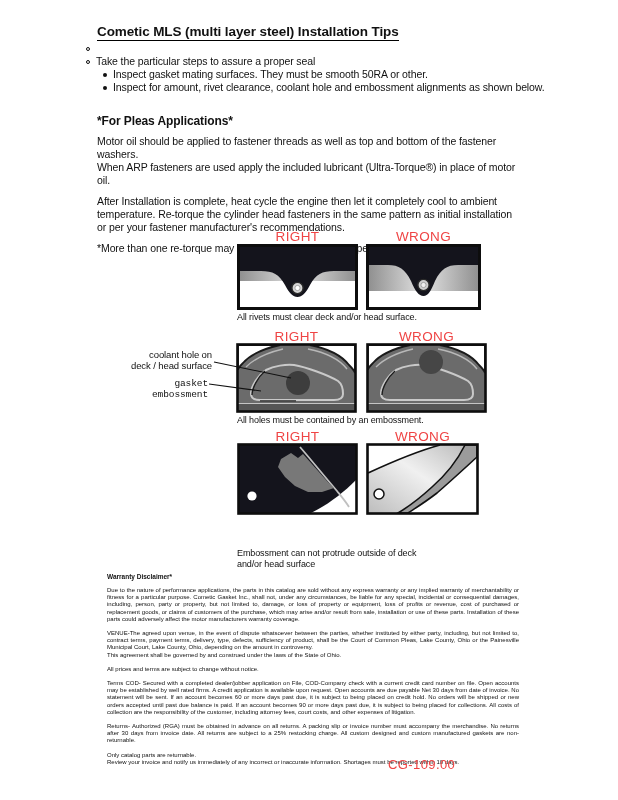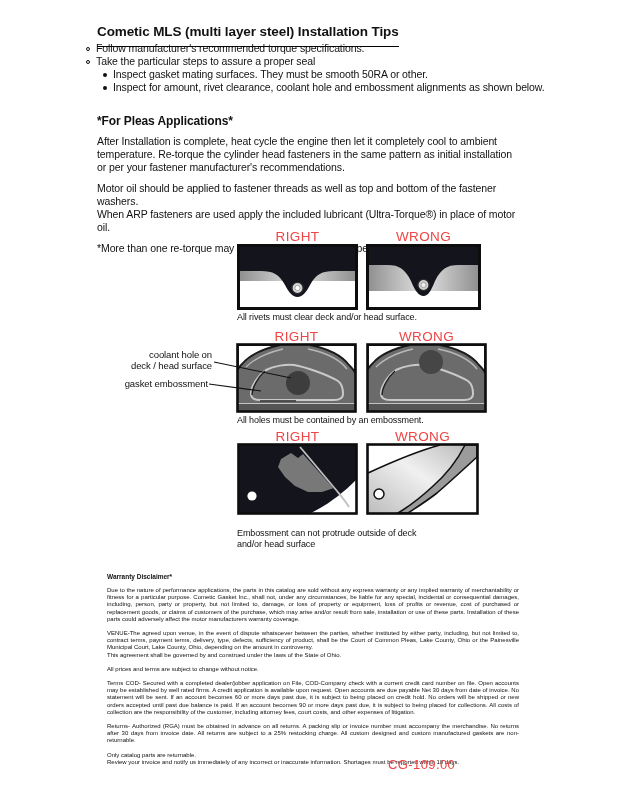--- a/index.html
+++ b/index.html
@@ -6,21 +6,21 @@
   html,body { background:#ffffff; }
   body {
     width:618px; height:800px; position:relative; overflow:hidden;
     font-family:"Liberation Sans", sans-serif; color:#111;
   }
   .abs { position:absolute; }
 
   
   .page-title{
     left:97px; top:24px; font-size:13.5px; font-weight:bold;
-    border-bottom:1.6px solid #000; padding-bottom:7px; letter-spacing:-0.1px;
+    border-bottom:1.6px solid #000; padding-bottom:1px; letter-spacing:-0.1px;
   }
 
   
   .tips{ left:86px; top:42px; font-size:10.5px; line-height:13px; letter-spacing:-0.1px; }
   .tip-row{ display:flex; align-items:flex-start; }
   .tip-row.sub{ margin-left:17px; }
   .marker{ width:10px; flex:0 0 10px; display:flex; align-items:center; height:13px; }
   .ring{ width:4px; height:4px; border:1px solid #111; border-radius:50%; }
   .dot{ width:4px; height:4px; background:#111; border-radius:50%; }
 
@@ -45,21 +45,20 @@
 </head>
 <body>
 
 <div class="abs page-title">Cometic MLS (multi layer steel) Installation Tips</div>
 
 <div class="abs tips">
   <div class="tip-row">
     <span class="marker">
         <span class="ring"></span>
       </span>
-    <span>Follow manufacturer's recommended torque specifications.</span>
   </div>
   <div class="tip-row">
     <span class="marker">
         <span class="ring"></span>
       </span>
     <span>Take the particular steps to assure a proper seal</span>
   </div>
   <div class="tip-row sub">
     <span class="marker">
         <span class="dot"></span>
@@ -69,25 +68,25 @@
   <div class="tip-row sub">
     <span class="marker">
         <span class="dot"></span>
       </span>
     <span>Inspect for amount, rivet clearance, coolant hole and embossment alignments as shown below.</span>
   </div>
 </div>
 
 <div class="abs diesel">
   <h2>*For Pleas Applications*</h2>
+  <p>Motor oil should be applied to fastener threads as well as top and bottom of the fastener washers.
+When ARP fasteners are used apply the included lubricant (Ultra-Torque®) in place of motor oil.</p>
   <p>After Installation is complete, heat cycle the engine then let it completely cool to ambient
 temperature. Re-torque the cylinder head fasteners in the same pattern as initial installation
 or per your fastener manufacturer's recommendations.</p>
-  <p>Motor oil should be applied to fastener threads as well as top and bottom of the fastener washers.
-When ARP fasteners are used apply the included lubricant (Ultra-Torque®) in place of motor oil.</p>
   <p>*More than one re-torque may be required to achieve proper fastener stretch*</p>
 </div>
 
 <div class="abs dg-header" style="left:237px;top:229px;width:121px;">RIGHT</div>
 <div class="abs dg-header" style="left:366px;top:229px;width:115px;">WRONG</div>
 
 <svg class="abs panel" style="left:237px;top:244px;" width="121" height="66" viewBox="0 0 121 66">
   <defs>
     <linearGradient id="g1" x1="0" y1="0" x2="1" y2="0">
       <stop offset="0" stop-color="#8f8f8f"></stop>
@@ -112,21 +111,21 @@
   <rect x="1.5" y="1.5" width="112" height="63" fill="none" stroke="#0d0d0d" stroke-width="3"></rect>
 </svg>
 
 <div class="abs dg-caption" style="left:237px;top:312px;">All rivets must clear deck and/or head surface.</div>
 
 <div class="abs dg-header" style="left:236px;top:329px;width:121px;">RIGHT</div>
 <div class="abs dg-header" style="left:366px;top:329px;width:121px;">WRONG</div>
 
 <div class="abs side-label" style="left:118px;top:349px;width:94px;white-space:pre-line;">coolant hole on
 deck / head surface</div>
-<div class="abs side-label" style="left:114px;top:378px;width:94px;">gasket embossment</div>
+<div class="abs side-label" style="left:114px;top:378px;width:94px;font-family:Liberation Mono, monospace;">gasket embossment</div>
 
 <svg class="abs panel" style="left:236px;top:343px;" width="121" height="70" viewBox="0 0 121 70">
   <rect x="1" y="1" width="119" height="68" fill="#6b6b6b"></rect>
   <path d="M2,2 L44,2 C26,6 14,12 7,20 C4,23 2,25 2,27 Z" fill="#ffffff" stroke="#1a1a1a" stroke-width="1.8"></path>
   <path d="M119,2 L74,2 C94,6 106,13 113,22 C116,25 118,27 119,30 Z" fill="#ffffff" stroke="#1a1a1a" stroke-width="1.8"></path>
   <path d="M47,6 C30,10 18,16 10,24" fill="none" stroke="#b8b8b8" stroke-width="1.4"></path>
   <path d="M72,6 C92,10 104,17 111,26" fill="none" stroke="#b8b8b8" stroke-width="1.4"></path>
   <rect x="2" y="61" width="117" height="7" fill="#555555"></rect>
   <line x1="2" y1="60.5" x2="119" y2="60.5" stroke="#c4c4c4" stroke-width="1.2"></line>
   <path d="M15,50 C15,44 22,32 30,27 C38,23 50,21 58,22 C70,24 92,32 102,38 C106,41 107,45 107,51 C107,55 104,57 98,57 L24,57 C18,57 15,55 15,51 Z" fill="none" stroke="#c9c9c9" stroke-width="2"></path>
@@ -178,21 +177,21 @@
     </linearGradient>
   </defs>
   <rect x="1" y="1" width="111" height="70" fill="#ffffff"></rect>
   <path d="M2,30 C28,18 52,8 74,2 L99,2 C93,14 82,30 66,44 C53,56 42,64 32,70 L2,70 Z" fill="url(#g3)"></path>
   <path d="M2,30 C28,18 52,8 74,2" fill="none" stroke="#111111" stroke-width="1.8"></path>
   <path d="M32,70 C42,64 53,56 66,44 C82,30 93,14 99,2 L111,2 L111,14 C100,24 86,37 71,50 C58,60 48,66 42,70 Z" fill="#9b9b9b" stroke="#111111" stroke-width="1.6"></path>
   <circle cx="13" cy="51" r="5" fill="#ffffff" stroke="#111111" stroke-width="1.5"></circle>
   <rect x="1.5" y="1.5" width="110" height="69" fill="none" stroke="#0d0d0d" stroke-width="2.6"></rect>
 </svg>
 
-<div class="abs dg-caption" style="left:237px;top:528px;">Embossment can not protrude outside of deck
+<div class="abs dg-caption" style="left:237px;top:548px;">Embossment can not protrude outside of deck
 and/or head surface</div>
 
 <div class="abs disclaimer">
   <h3>Warranty Disclaimer*</h3>
   <p>Due to the nature of performance applications, the parts in this catalog are sold without any express warranty or any implied warranty of merchantability or fitness for a particular purpose.  Cometic Gasket Inc., shall not, under any circumstances, be liable for any special, incidental or consequential damages, including, person, party or property, but not limited to, damage, or loss of property or equipment, loss of profits or revenue, cost of purchased or replacement goods, or claims of customers of the purchase, which may arise and/or result from sale, installation or use of these parts.  Installation of these parts could adversely affect the motor manufacturers warranty coverage.</p>
   <p>VENUE-The agreed upon venue, in the event of dispute whatsoever between the parties, whether instituted by either party, including, but not limited to, contract terms, payment terms, delivery, type, defects, sufficiency of product, shall be the Court of Common Pleas, Lake County, Ohio or the Painesville Municipal Court, Lake County, Ohio, depending on the amount in controversy.
 This agreement shall be governed by and construed under the laws of the State of Ohio.</p>
   <p>All prices and terms are subject to change without notice.</p>
   <p>Terms COD- Secured with a completed dealer/jobber application on File, COD-Company check with a current credit card number on file.  Open accounts may be established by well rated firms.  A credit application is available upon request.  Open accounts are due payable Net 30 days from date of invoice.  No statement will be sent.  If an account becomes 60 or more days past due, it is subject to being placed on credit hold.  No orders will be shipped or new orders accepted until past due balance is paid.  If an account becomes 90 or more days past due, it is subject to being placed for collections.  All costs of collection are the responsibility of the customer, including attorney fees, court costs, and other expenses of litigation.</p>
   <p>Returns- Authorized (RGA) must be obtained in advance on all returns.  A packing slip or invoice number must accompany the merchandise.  No returns after 30 days from invoice date.  All returns are subject to a 25% restocking charge.  All custom designed and custom manufactured gaskets are non-returnable.</p>

